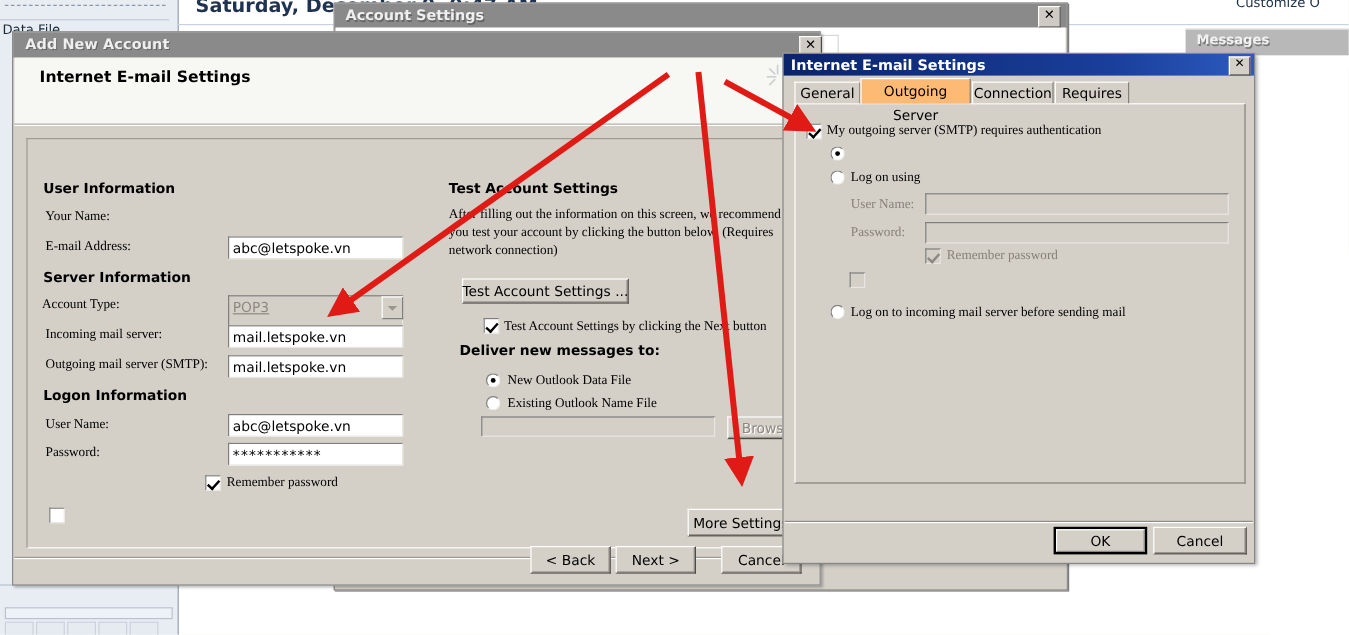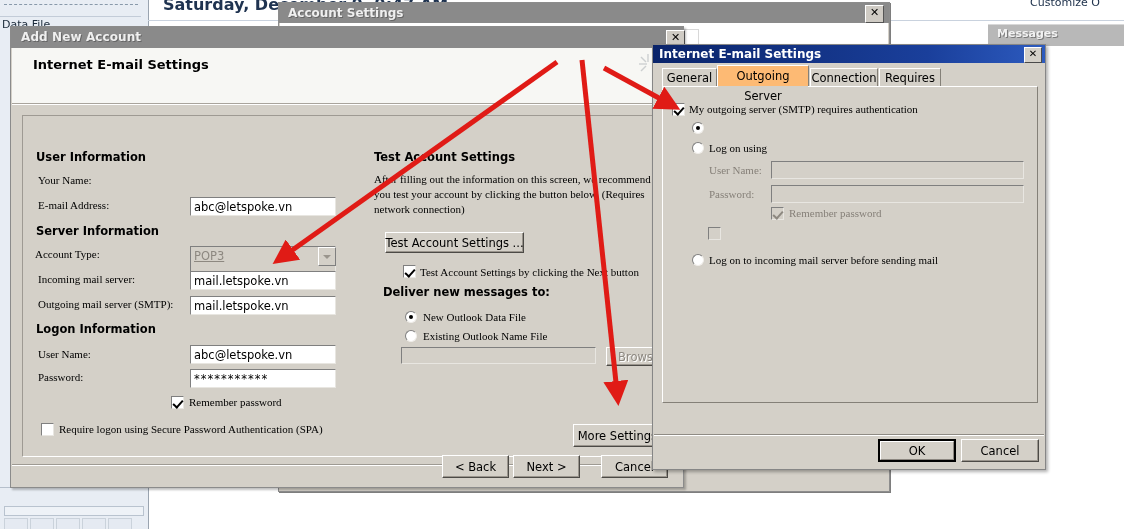--- a/index.html
+++ b/index.html
@@ -211,21 +211,20 @@
   <div class="abs lbl" style="left:27px;top:321px;">User Name:</div>
   <div class="abs tb" style="left:179px;top:318px;width:146px;height:19px;">abc@letspoke.vn</div>
 
   <div class="abs lbl" style="left:27px;top:344px;">Password:</div>
   <div class="abs tb" style="left:179px;top:342px;width:146px;height:19px;letter-spacing:1px;">***********</div>
 
   <div class="cb on abs" style="left:160px;top:369px;"></div>
   <div class="abs lbl" style="left:178px;top:369px;">Remember password</div>
 
   <div class="cb abs" style="left:30px;top:396px;"></div>
-  <div class="abs lbl" style="left:48px;top:396px;">Require logon using Secure Password Authentication (SPA)</div>
 
   <div class="abs sect" style="left:363px;top:123px;">Test Account Settings</div>
   <div class="abs lbl" style="left:363px;top:145px;width:282px;white-space:normal;line-height:15px;">After filling out the information on this screen, we recommend you test your account by clicking the button below. (Requires network connection)</div>
   <div class="abs btn" style="left:374px;top:205px;width:139px;height:21px;">Test Account Settings ...</div>
 
   <div class="cb on abs" style="left:392px;top:238px;"></div>
   <div class="abs lbl" style="left:409px;top:239px;">Test Account Settings by clicking the Next button</div>
 
   <div class="abs sect" style="left:372px;top:258px;">Deliver new messages to:</div>
 

